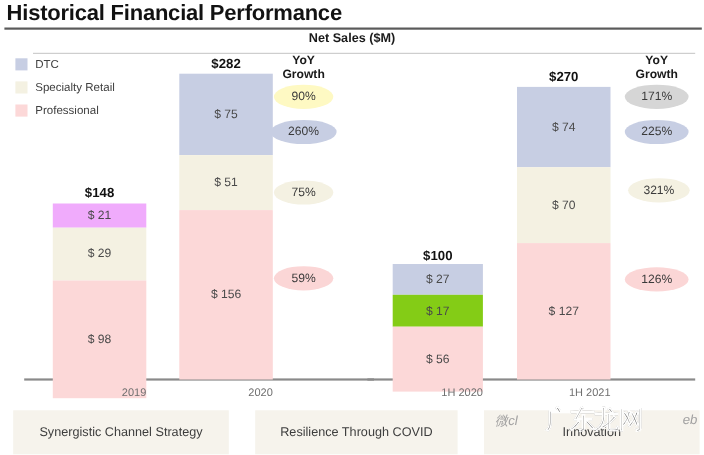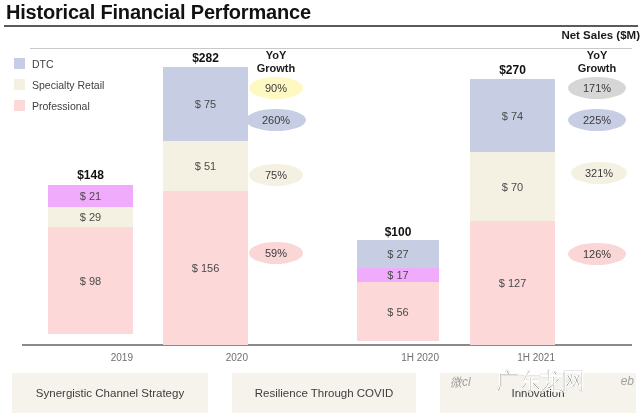--- a/index.html
+++ b/index.html
@@ -34,21 +34,21 @@
 
   
   #chart-header {
     position: relative;
     height: 22px;
   }
   #chart-subtitle {
     position: absolute;
     left: 0; right: 0;
     top: 2px;
-    text-align: right;
+    text-align: center;
     font-size: 11.5px;
     font-weight: bold;
     color: #1a1a1a;
   }
   #header-rule {
     position: absolute;
     left: 30px;
     right: 8px;
     bottom: 0;
     height: 1px;
@@ -64,21 +64,20 @@
 
   
   #legend {
     position: absolute;
     left: 14px;
     top: 4px;
     width: 130px;
   }
   .legend-row {
     display: flex;
-    align-items: center;
     height: 21px;
   }
   .legend-swatch {
     width: 11px;
     height: 11px;
     margin-right: 7px;
     flex: 0 0 auto;
   }
   .legend-label {
     font-size: 10.5px;
@@ -253,21 +252,21 @@
 
   <div class="axis-line" style="left:22px; width:318px;"></div>
   <div class="axis-line" style="left:334px; width:298px;"></div>
 
   <div class="col" style="left:48px; width:85px; height:318px;">
     <div class="total-label" style="bottom:185px;">$148</div>
     <div class="bar" style="height:160px;">
       <div class="seg" style="height:22px; background:#f0abfc;">
         <span class="seg-label">$ 21</span>
       </div>
-      <div class="seg" style="height:20px; background:#f4f1e2;">
+      <div class="seg" style="height:48px; background:#f4f1e2;">
         <span class="seg-label">$ 29</span>
       </div>
       <div class="seg" style="height:107px; background:#fcd8d8;">
         <span class="seg-label">$ 98</span>
       </div>
     </div>
     <div class="tick-label" style="left:0; right:0;">2019</div>
   </div>
 
   <div class="col" style="left:163px; width:85px; height:318px;">
@@ -296,21 +295,21 @@
     <div class="pill" style="left:249px; top:115px; width:54px; height:22px; background:#f4f1e2;">75%</div>
     <div class="pill" style="left:249px; top:193px; width:54px; height:22px; background:#fbd6d6;">59%</div>
   </div>
 
   <div class="col" style="left:357px; width:82px; height:318px;">
     <div class="total-label" style="bottom:128px;">$100</div>
     <div class="bar" style="height:105px;">
       <div class="seg" style="height:28px; background:#c7ceE3;">
         <span class="seg-label">$ 27</span>
       </div>
-      <div class="seg" style="height:14px; background:#f0abfc;">
+      <div class="seg" style="height:29px; background:#84cc16;">
         <span class="seg-label">$ 17</span>
       </div>
       <div class="seg" style="height:59px; background:#fcd8d8;">
         <span class="seg-label">$ 56</span>
       </div>
     </div>
     <div class="tick-label" style="left:0; right:0;">1H 2020</div>
   </div>
 
   <div class="col" style="left:470px; width:85px; height:318px;">

